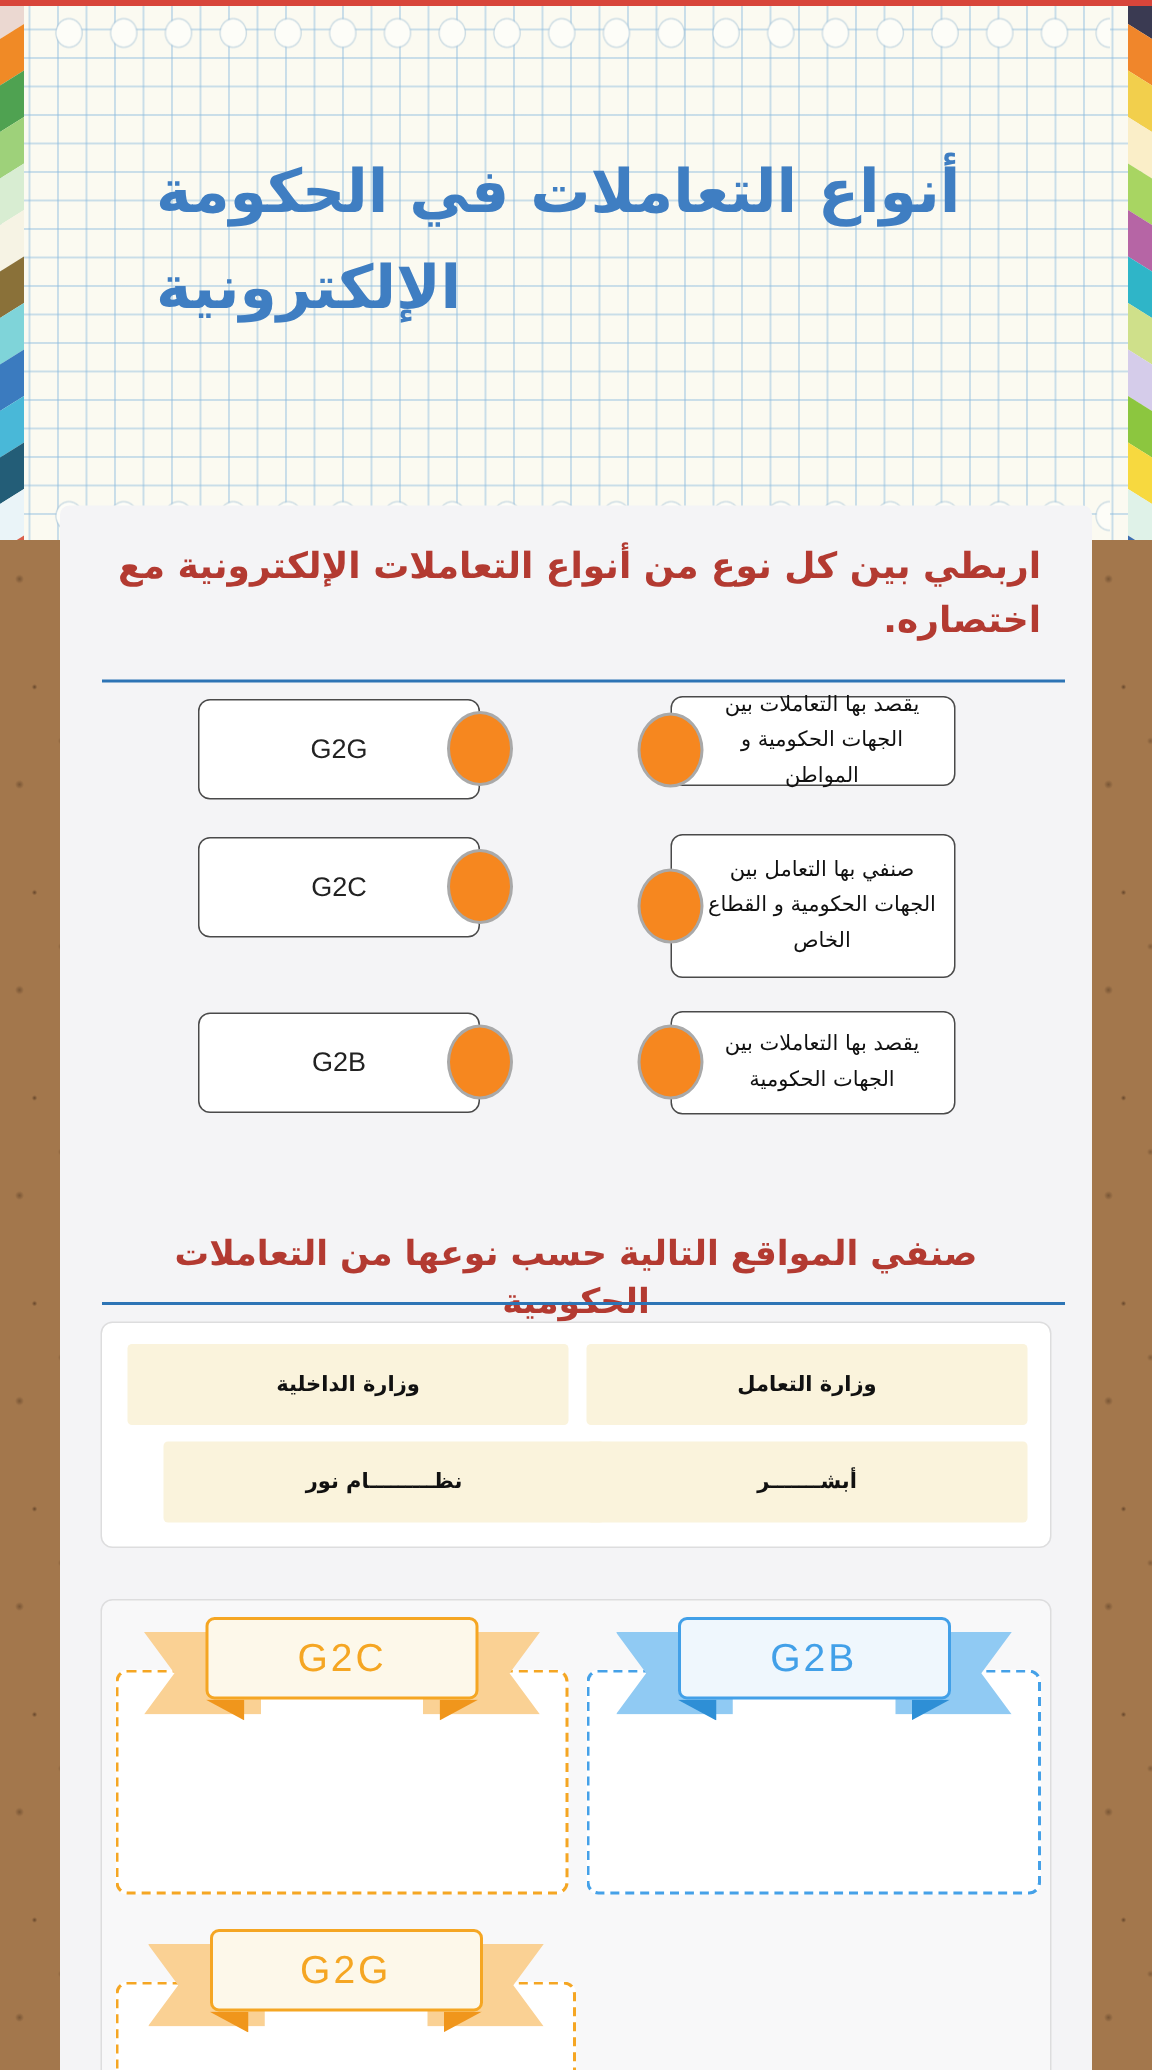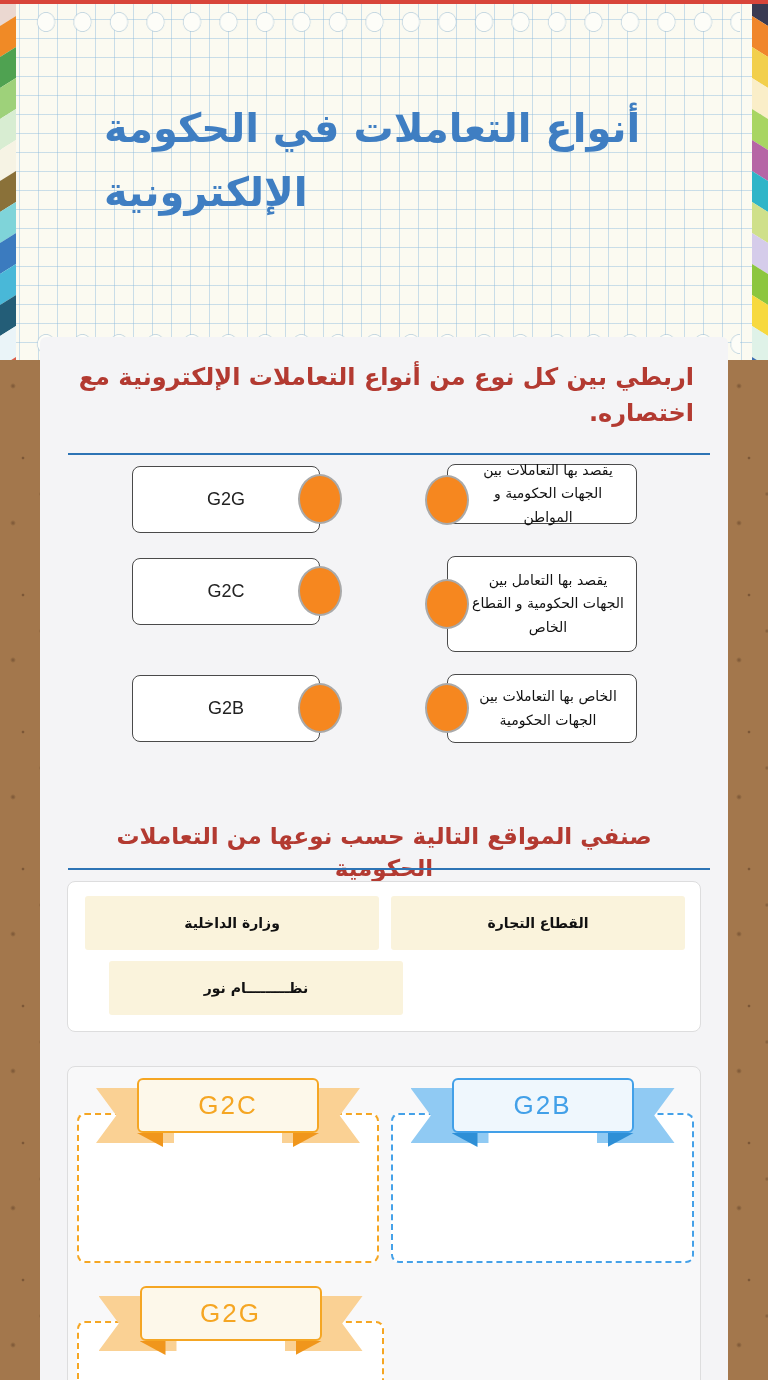--- a/index.html
+++ b/index.html
@@ -173,39 +173,40 @@
   <div class="def-box" style="top:127px;height:60px;">
     <span>يقصد بها التعاملات بين الجهات الحكومية و المواطن</span>
   </div>
   <div class="match-circle" style="left:385px;top:138px;"></div>
 
   <div class="abbr-box" style="top:221px;">
     <span>G2C</span>
   </div>
   <div class="match-circle" style="left:258px;top:229px;"></div>
   <div class="def-box" style="top:219px;height:96px;">
-    <span>يقصد بها التعامل بين الجهات الحكومية و القطاع الخاص</span>
+    <span>صنفي بها التعامل بين الجهات الحكومية و القطاع الخاص</span>
   </div>
   <div class="match-circle" style="left:385px;top:242px;"></div>
 
   <div class="abbr-box" style="top:338px;">
     <span>G2B</span>
   </div>
   <div class="match-circle" style="left:258px;top:346px;"></div>
   <div class="def-box" style="top:337px;height:69px;">
-    <span>الخاص بها التعاملات بين الجهات الحكومية</span>
+    <span>يقصد بها التعاملات بين الجهات الحكومية</span>
   </div>
   <div class="match-circle" style="left:385px;top:346px;"></div>
 
   <div class="red-heading red-heading-2">صنفي المواقع التالية حسب نوعها من التعاملات الحكومية</div>
   <div class="divider divider-2"></div>
 
   <div class="word-bank">
-    <div class="wb-item wb-0">القطاع التجارة</div>
+    <div class="wb-item wb-0">وزارة التعامل</div>
     <div class="wb-item wb-1">وزارة الداخلية</div>
+    <div class="wb-item wb-2">أبشـــــــر</div>
     <div class="wb-item wb-3">نظـــــــــام نور</div>
   </div>
 
   <div class="dz-card">
 
     <div class="drop-zone dz-orange zone-g2c">
       <div class="ribbon ribbon-orange">
         <div class="wing wing-l"></div>
         <div class="wing wing-r"></div>
         <div class="fold fold-l"></div>

